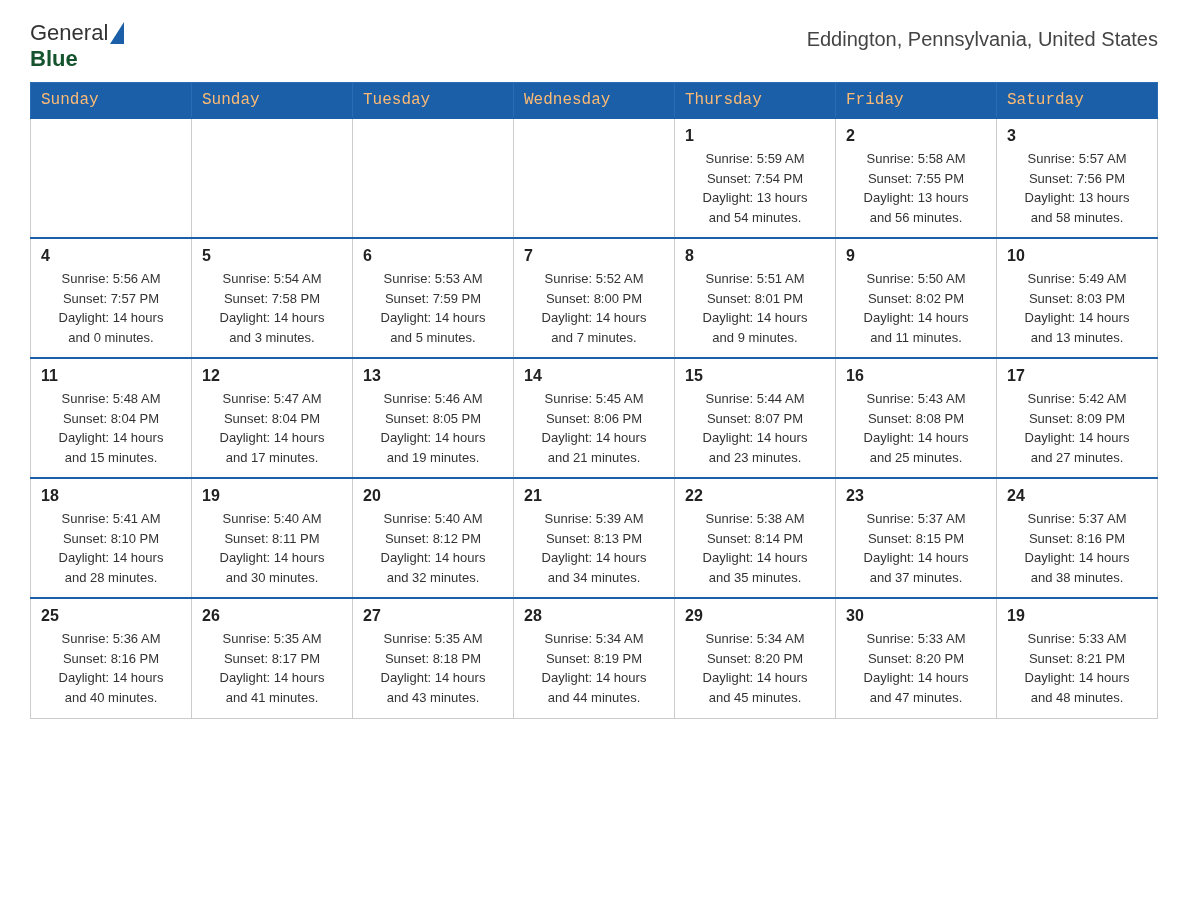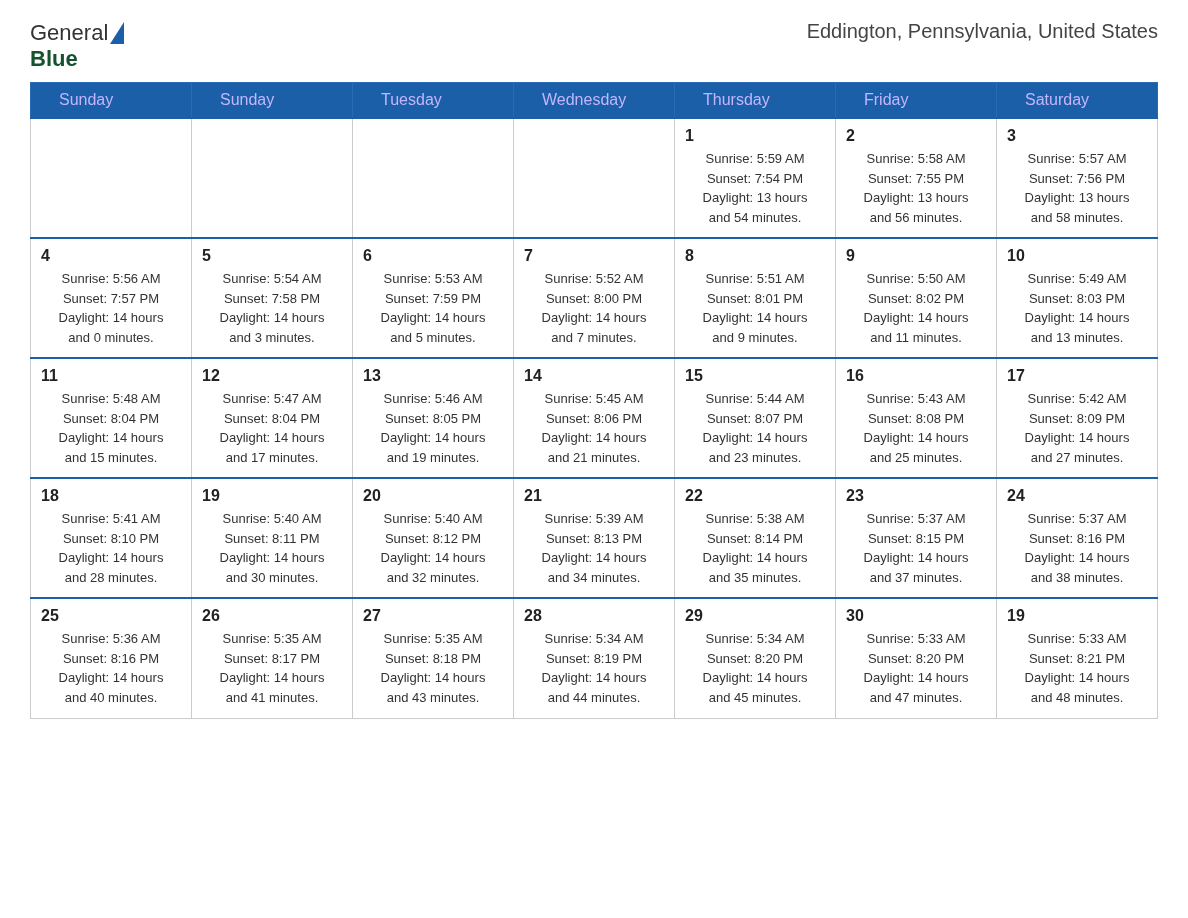--- a/index.html
+++ b/index.html
@@ -49,35 +49,36 @@
     }
     .main-title {
       font-size: 52px;
       font-weight: bold;
       color: #222;
       line-height: 1.1;
     }
     .subtitle {
       font-size: 20px;
       color: #444;
-      margin-top: 0;
+      margin-top: 8px;
     }
     .calendar {
       width: 100%;
       border-collapse: collapse;
       margin-top: 8px;
     }
     .calendar th {
       background-color: #1a5fa8;
-      color: #c4b5fd;
+      color: #fdba74;
       font-size: 16px;
       font-weight: normal;
-      padding: 8px 28px;
+      padding: 8px 10px;
       text-align: left;
       border: 1px solid #2a6bb5;
+      font-family: Liberation Mono, monospace;
     }
     .calendar td {
       width: calc(100% / 7);
       vertical-align: top;
       padding: 8px 10px;
       border: 1px solid #ccc;
       font-size: 13.5px;
       color: #333;
       height: 120px;
     }

